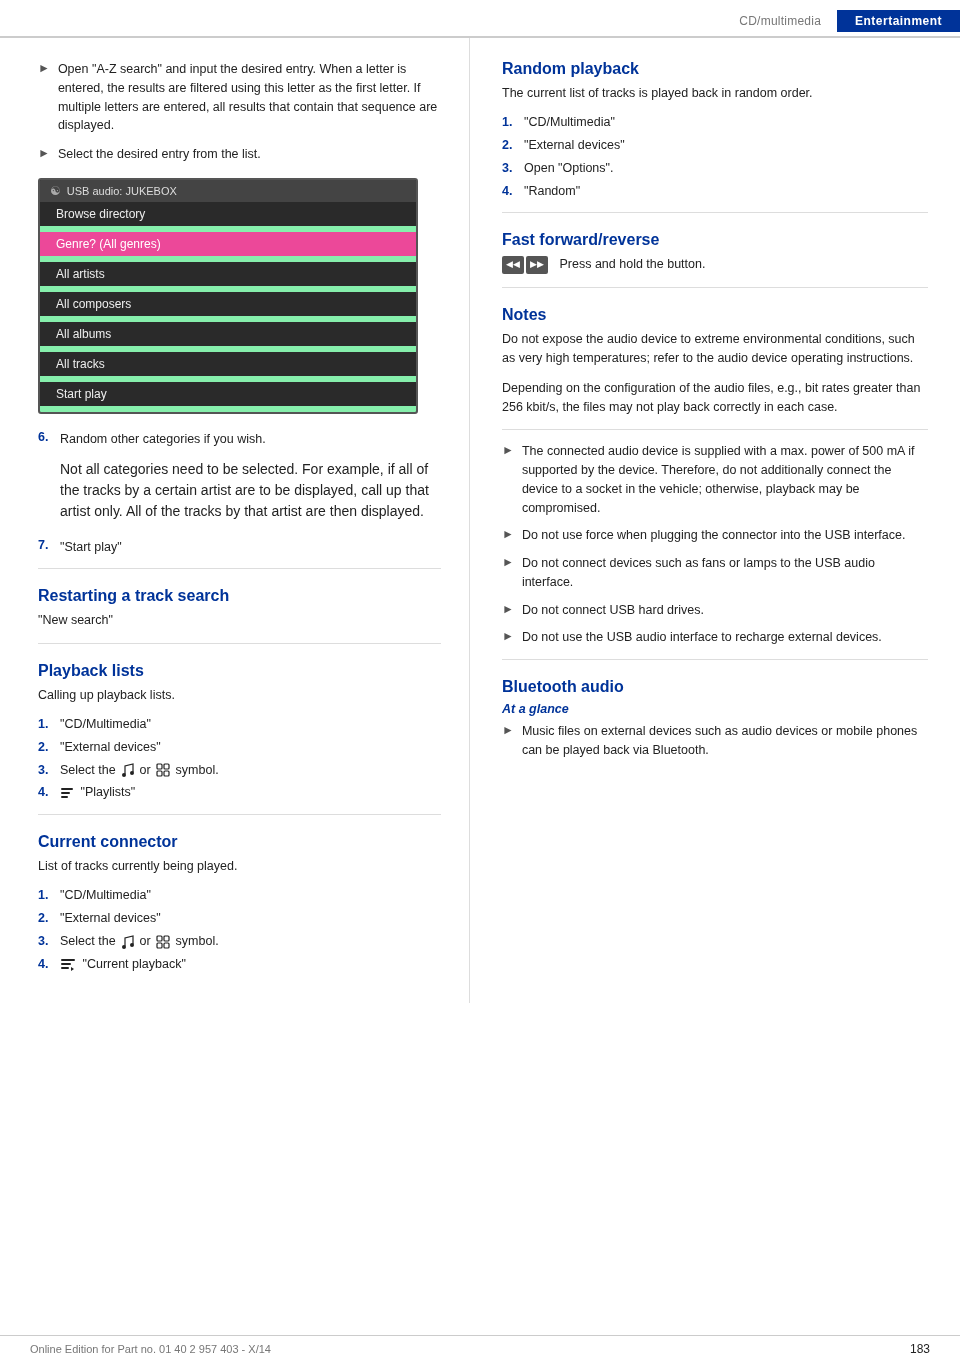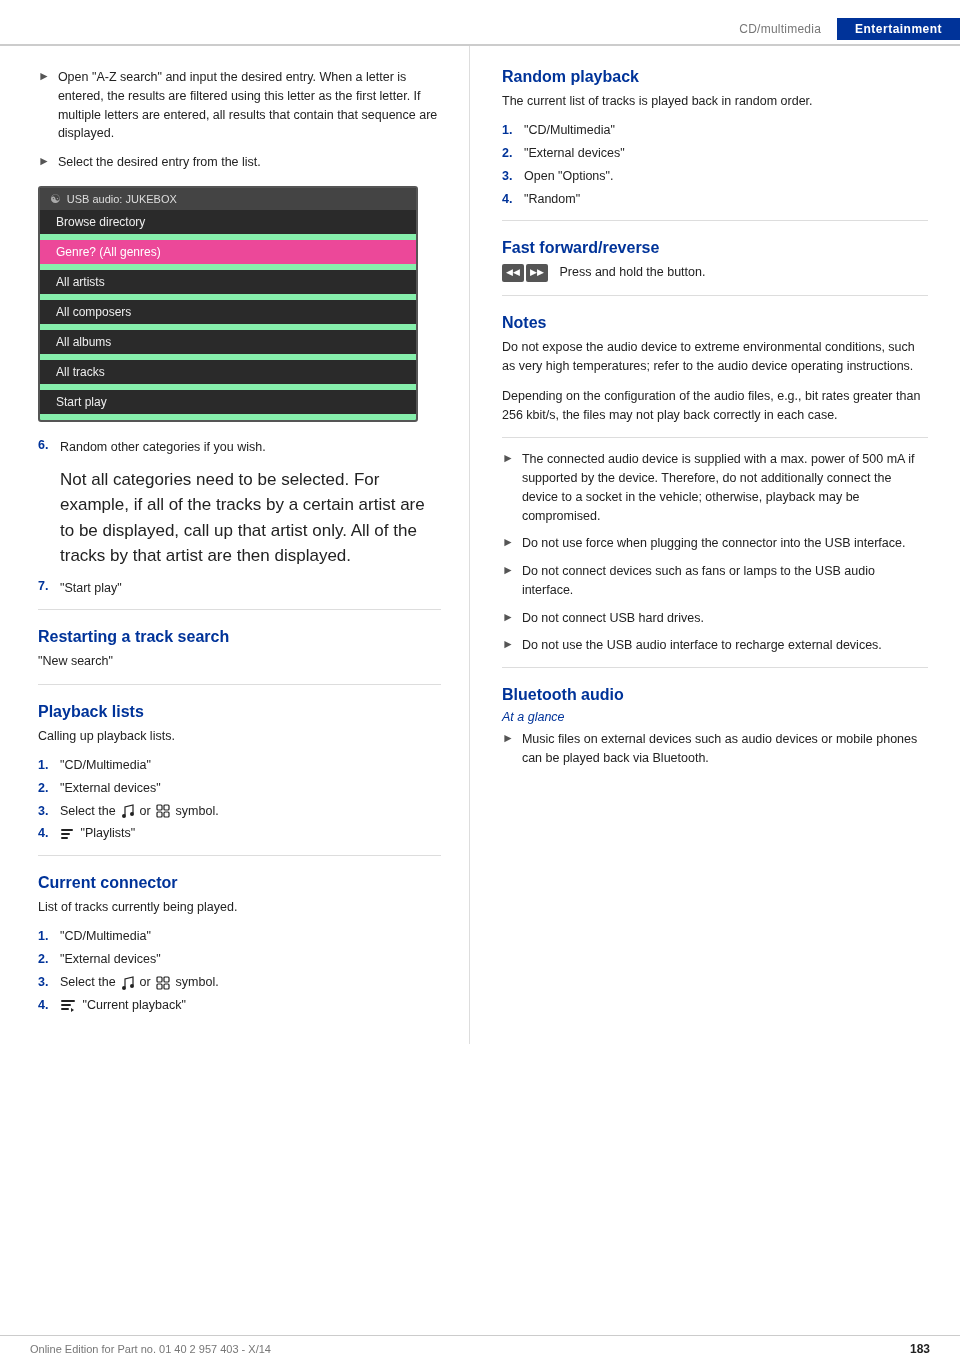--- a/index.html
+++ b/index.html
@@ -11,21 +11,21 @@
       min-height: 1362px;
       color: #222;
     }
 
     
     .header {
       display: flex;
       justify-content: flex-end;
       align-items: center;
       border-bottom: 2px solid #ccc;
-      padding: 18px 0 4px 0;
+      padding: 10px 0 4px 0;
       margin-bottom: 0;
     }
     .header-cd {
       color: #777;
       font-size: 12px;
       padding-right: 16px;
       letter-spacing: 0.02em;
     }
     .header-entertainment {
       background: #003399;
@@ -177,37 +177,37 @@
       align-items: center;
       margin-top: auto;
       position: fixed;
       bottom: 0;
       width: 960px;
       background: #fff;
     }
 
     .page-num {
       font-size: 12px;
-      font-weight: bold;
+      font-weight: normal;
       color: #222;
     }
 
     .divider-line {
       border: none;
       border-top: 1px solid #ddd;
       margin: 12px 0;
     }
 
     
     .sub-body {
-      font-size: 17px;
+      font-size: 14px;
       line-height: 1.5;
       color: #222;
       margin-left: 22px;
-      margin-bottom: 10px;
+      margin-bottom: 16px;
     }
 
     .step-num {
       color: #003399;
       font-weight: bold;
     }
 
     .page-wrapper {
       padding-bottom: 40px;
     }
@@ -420,21 +420,21 @@
         <span class="bullet-text">Do not connect USB hard drives.</span>
       </div>
       <div class="bullet-item">
         <span class="bullet-arrow">►</span>
         <span class="bullet-text">Do not use the USB audio interface to recharge external devices.</span>
       </div>
 
       <hr class="divider-line">
 
       <div class="section-header">Bluetooth audio</div>
-      <div class="section-header" style="color:#003399; font-size:12.5px; font-weight:normal; font-style:italic; margin-top:6px;">At a glance</div>
+      <div class="section-header" style="color:#003399; font-size:12.5px; font-weight:bold; font-style:italic; margin-top:6px;">At a glance</div>
       <div class="bullet-item">
         <span class="bullet-arrow">►</span>
         <span class="bullet-text">Music files on external devices such as audio devices or mobile phones can be played back via Bluetooth.</span>
       </div>
 
     </div>
   </div>
 
   <div class="footer">
     <span>Online Edition for Part no. 01 40 2 957 403 - X/14</span>

